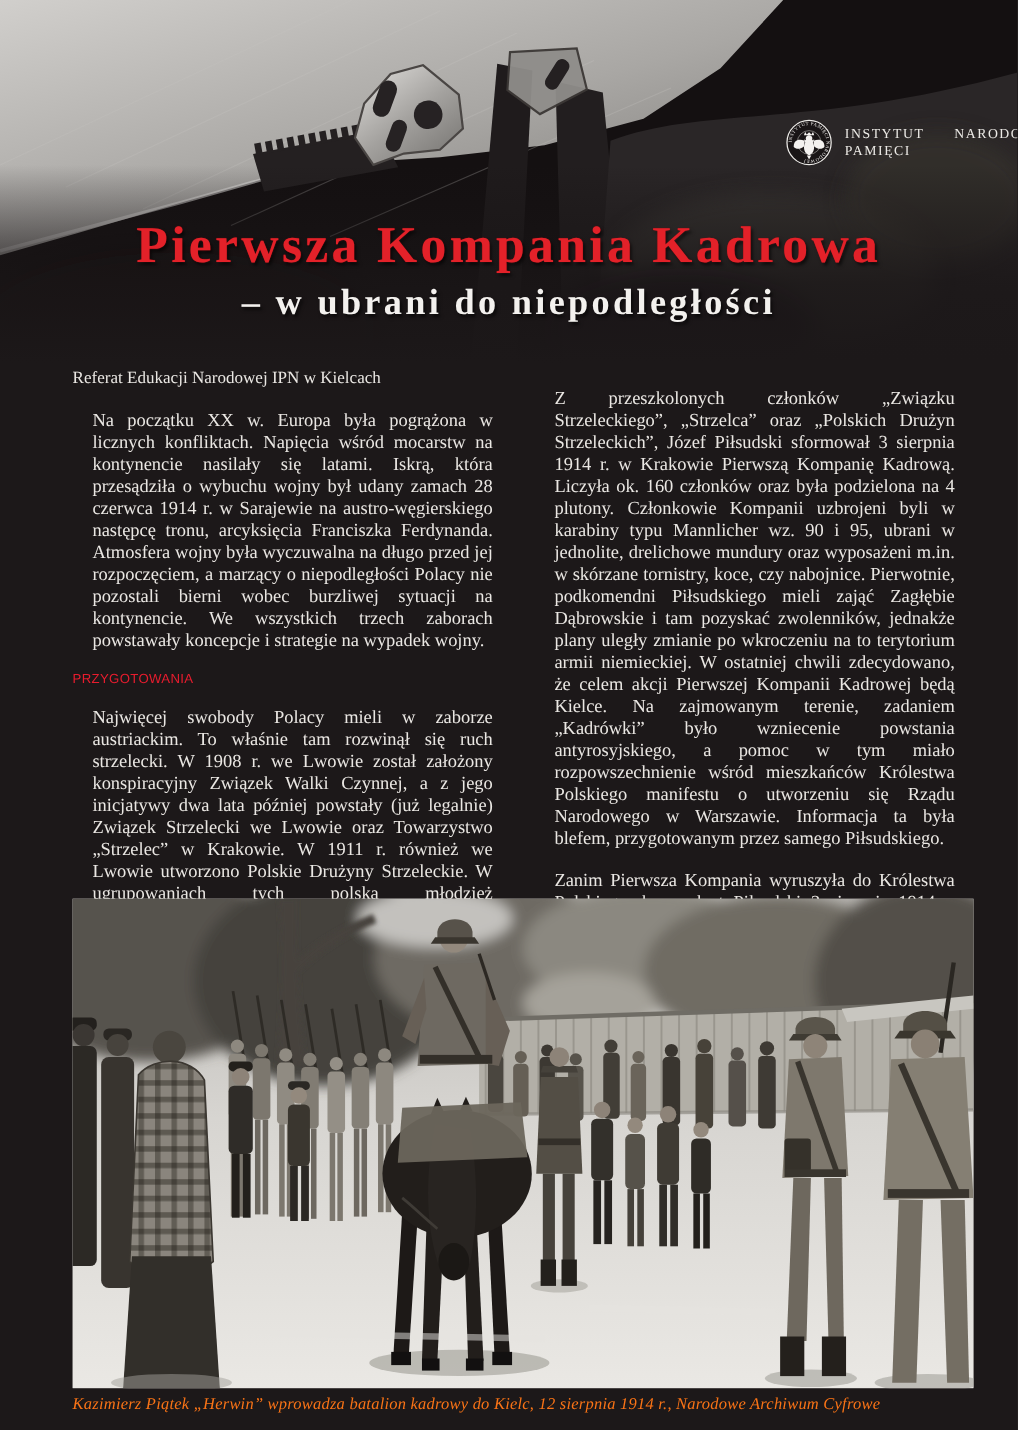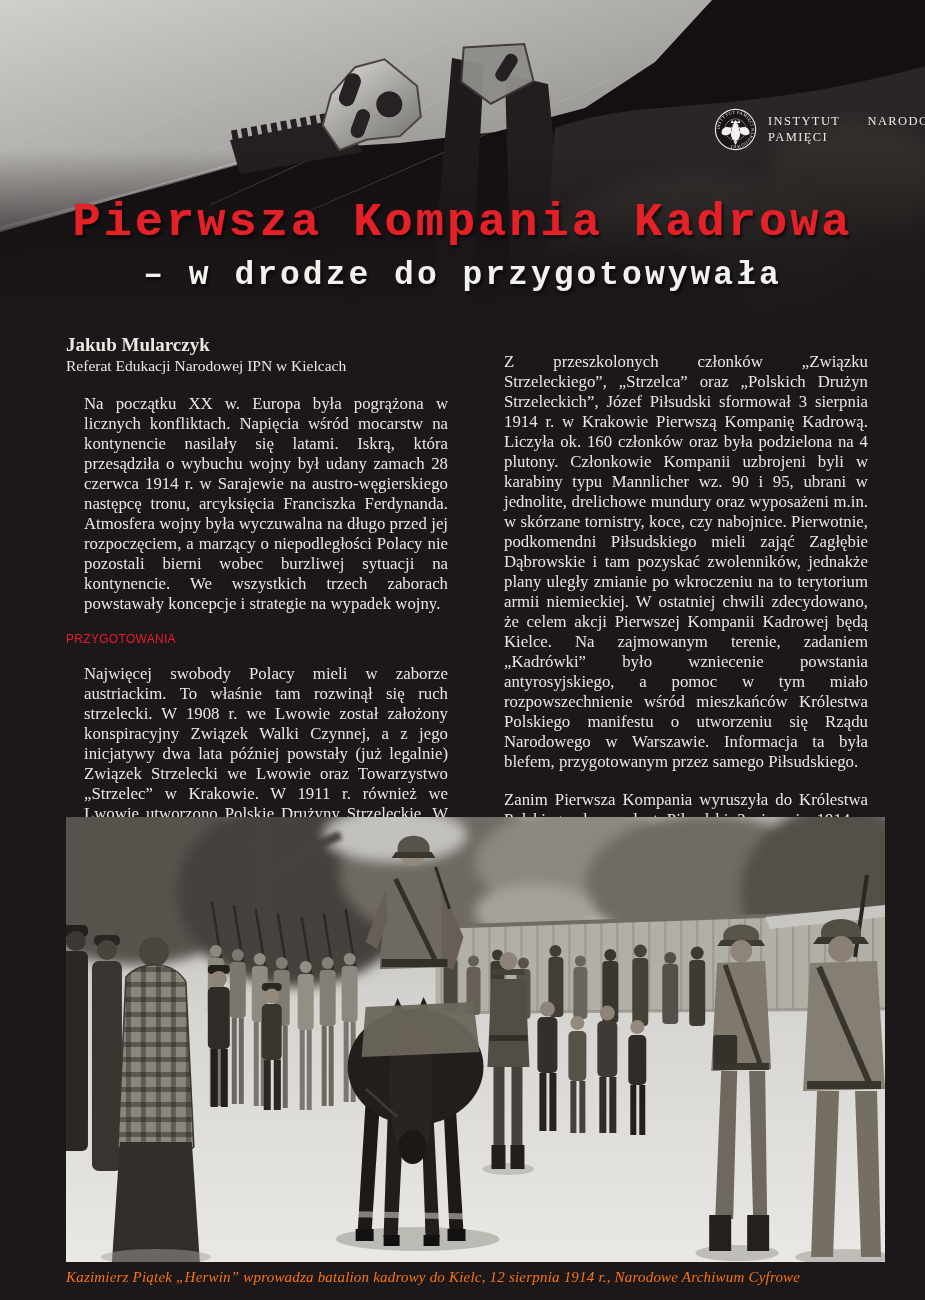--- a/index.html
+++ b/index.html
@@ -11,21 +11,21 @@
   .hero { position:absolute; top:0; left:0; width:925px; height:340px; }
   .hero-art { position:absolute; top:0; left:0; width:925px; height:330px; display:block; }
   .brand { position:absolute; top:103px; left:714px; display:flex; align-items:center; gap:11px; }
   .seal { width:53px; height:53px; display:block; }
   .brand-text { display:flex; flex-direction:row; }
   .brand-line { font-size:12.5px; letter-spacing:1.4px; color:#eceae6; line-height:1.25; }
   .brand-divider { width:64px; height:1px; background:#c9c6c1; opacity:.85; margin:5px 0 5px 0; }
   .brand-sub { font-size:14.5px; font-weight:bold; letter-spacing:.4px; color:#f4f2ee; }
   .hero-title, .hero-sub {
     position:absolute; left:0; width:100%; text-align:center;
-    font-family:Liberation Mono, monospace; font-weight:bold;
+    font-family:Liberation Serif, serif; font-weight:bold;
     white-space:nowrap;
   }
   .hero-title {
     top:196px; font-size:47px; letter-spacing:3px; color:#e32129;
     text-shadow:0 0 1px #8d1216, 2px 3px 3px rgba(0,0,0,.6);
   }
   .hero-sub {
     top:257px; font-size:33px; letter-spacing:3px; color:#f3f1ee;
     text-shadow:2px 3px 3px rgba(0,0,0,.6);
   }
@@ -142,26 +142,25 @@
         </g>
       </svg>
       <div class="brand-text">
         <div class="brand-line">INSTYTUT PAMIĘCI</div>
         <div class="brand-line">NARODOWEJ</div>
         <div class="brand-divider"></div>
       </div>
     </div>
 
     <div class="hero-title">Pierwsza Kompania Kadrowa</div>
-    <div class="hero-sub">– w drodze do przygotowywała</div>
+    <div class="hero-sub">– w ubrani do niepodległości</div>
   </div>
 
   <div class="columns">
     <div class="col">
-      <div class="author-name">Jakub Mularczyk</div>
       <div class="author-affil">Referat Edukacji Narodowej IPN w Kielcach</div>
       <p class="body">Na początku XX w. Europa była pogrążona w licznych konfliktach. Napięcia wśród mocarstw na kontynencie nasilały się latami. Iskrą, która przesądziła o wybuchu wojny był udany zamach 28 czerwca 1914 r. w Sarajewie na austro-węgierskiego następcę tronu, arcyksięcia Franciszka Ferdynanda. Atmosfera wojny była wyczuwalna na długo przed jej rozpoczęciem, a marzący o niepodległości Polacy nie pozostali bierni wobec burzliwej sytuacji na kontynencie. We wszystkich trzech zaborach powstawały koncepcje i strategie na wypadek wojny.</p>
       <div class="section-heading">PRZYGOTOWANIA</div>
       <p class="body">Najwięcej swobody Polacy mieli w zaborze austriackim. To właśnie tam rozwinął się ruch strzelecki. W 1908 r. we Lwowie został założony konspiracyjny Związek Walki Czynnej, a z jego inicjatywy dwa lata później powstały (już legalnie) Związek Strzelecki we Lwowie oraz Towarzystwo „Strzelec” w Krakowie. W 1911 r. również we Lwowie utworzono Polskie Drużyny Strzeleckie. W ugrupowaniach tych polska młodzież przygotowywała się do potencjalnej wojny z Rosją.</p>
     </div>
     <div class="col">
       <p class="body">Z przeszkolonych członków „Związku Strzeleckiego”, „Strzelca” oraz „Polskich Drużyn Strzeleckich”, Józef Piłsudski sformował 3 sierpnia 1914 r. w Krakowie Pierwszą Kompanię Kadrową. Liczyła ok. 160 członków oraz była podzielona na 4 plutony. Członkowie Kompanii uzbrojeni byli w karabiny typu Mannlicher wz. 90 i 95, ubrani w jednolite, drelichowe mundury oraz wyposażeni m.in. w skórzane tornistry, koce, czy nabojnice. Pierwotnie, podkomendni Piłsudskiego mieli zająć Zagłębie Dąbrowskie i tam pozyskać zwolenników, jednakże plany uległy zmianie po wkroczeniu na to terytorium armii niemieckiej. W ostatniej chwili zdecydowano, że celem akcji Pierwszej Kompanii Kadrowej będą Kielce. Na zajmowanym terenie, zadaniem „Kadrówki” było wzniecenie powstania antyrosyjskiego, a pomoc w tym miało rozpowszechnienie wśród mieszkańców Królestwa Polskiego manifestu o utworzeniu się Rządu Narodowego w Warszawie. Informacja ta była blefem, przygotowanym przez samego Piłsudskiego.</p>
       <p class="body">Zanim Pierwsza Kompania wyruszyła do Królestwa Polskiego, komendant Piłsudski 2 sierpnia 1914 r. zlecił Władysławowi Prażmowskiemu „Belinie” zorganizowanie patrolu, którego celem było przedostanie się na teren zaboru rosyjskiego i pozyskanie informacji o działaniach rosyjskich oddziałów.</p>
     </div>
   </div>

